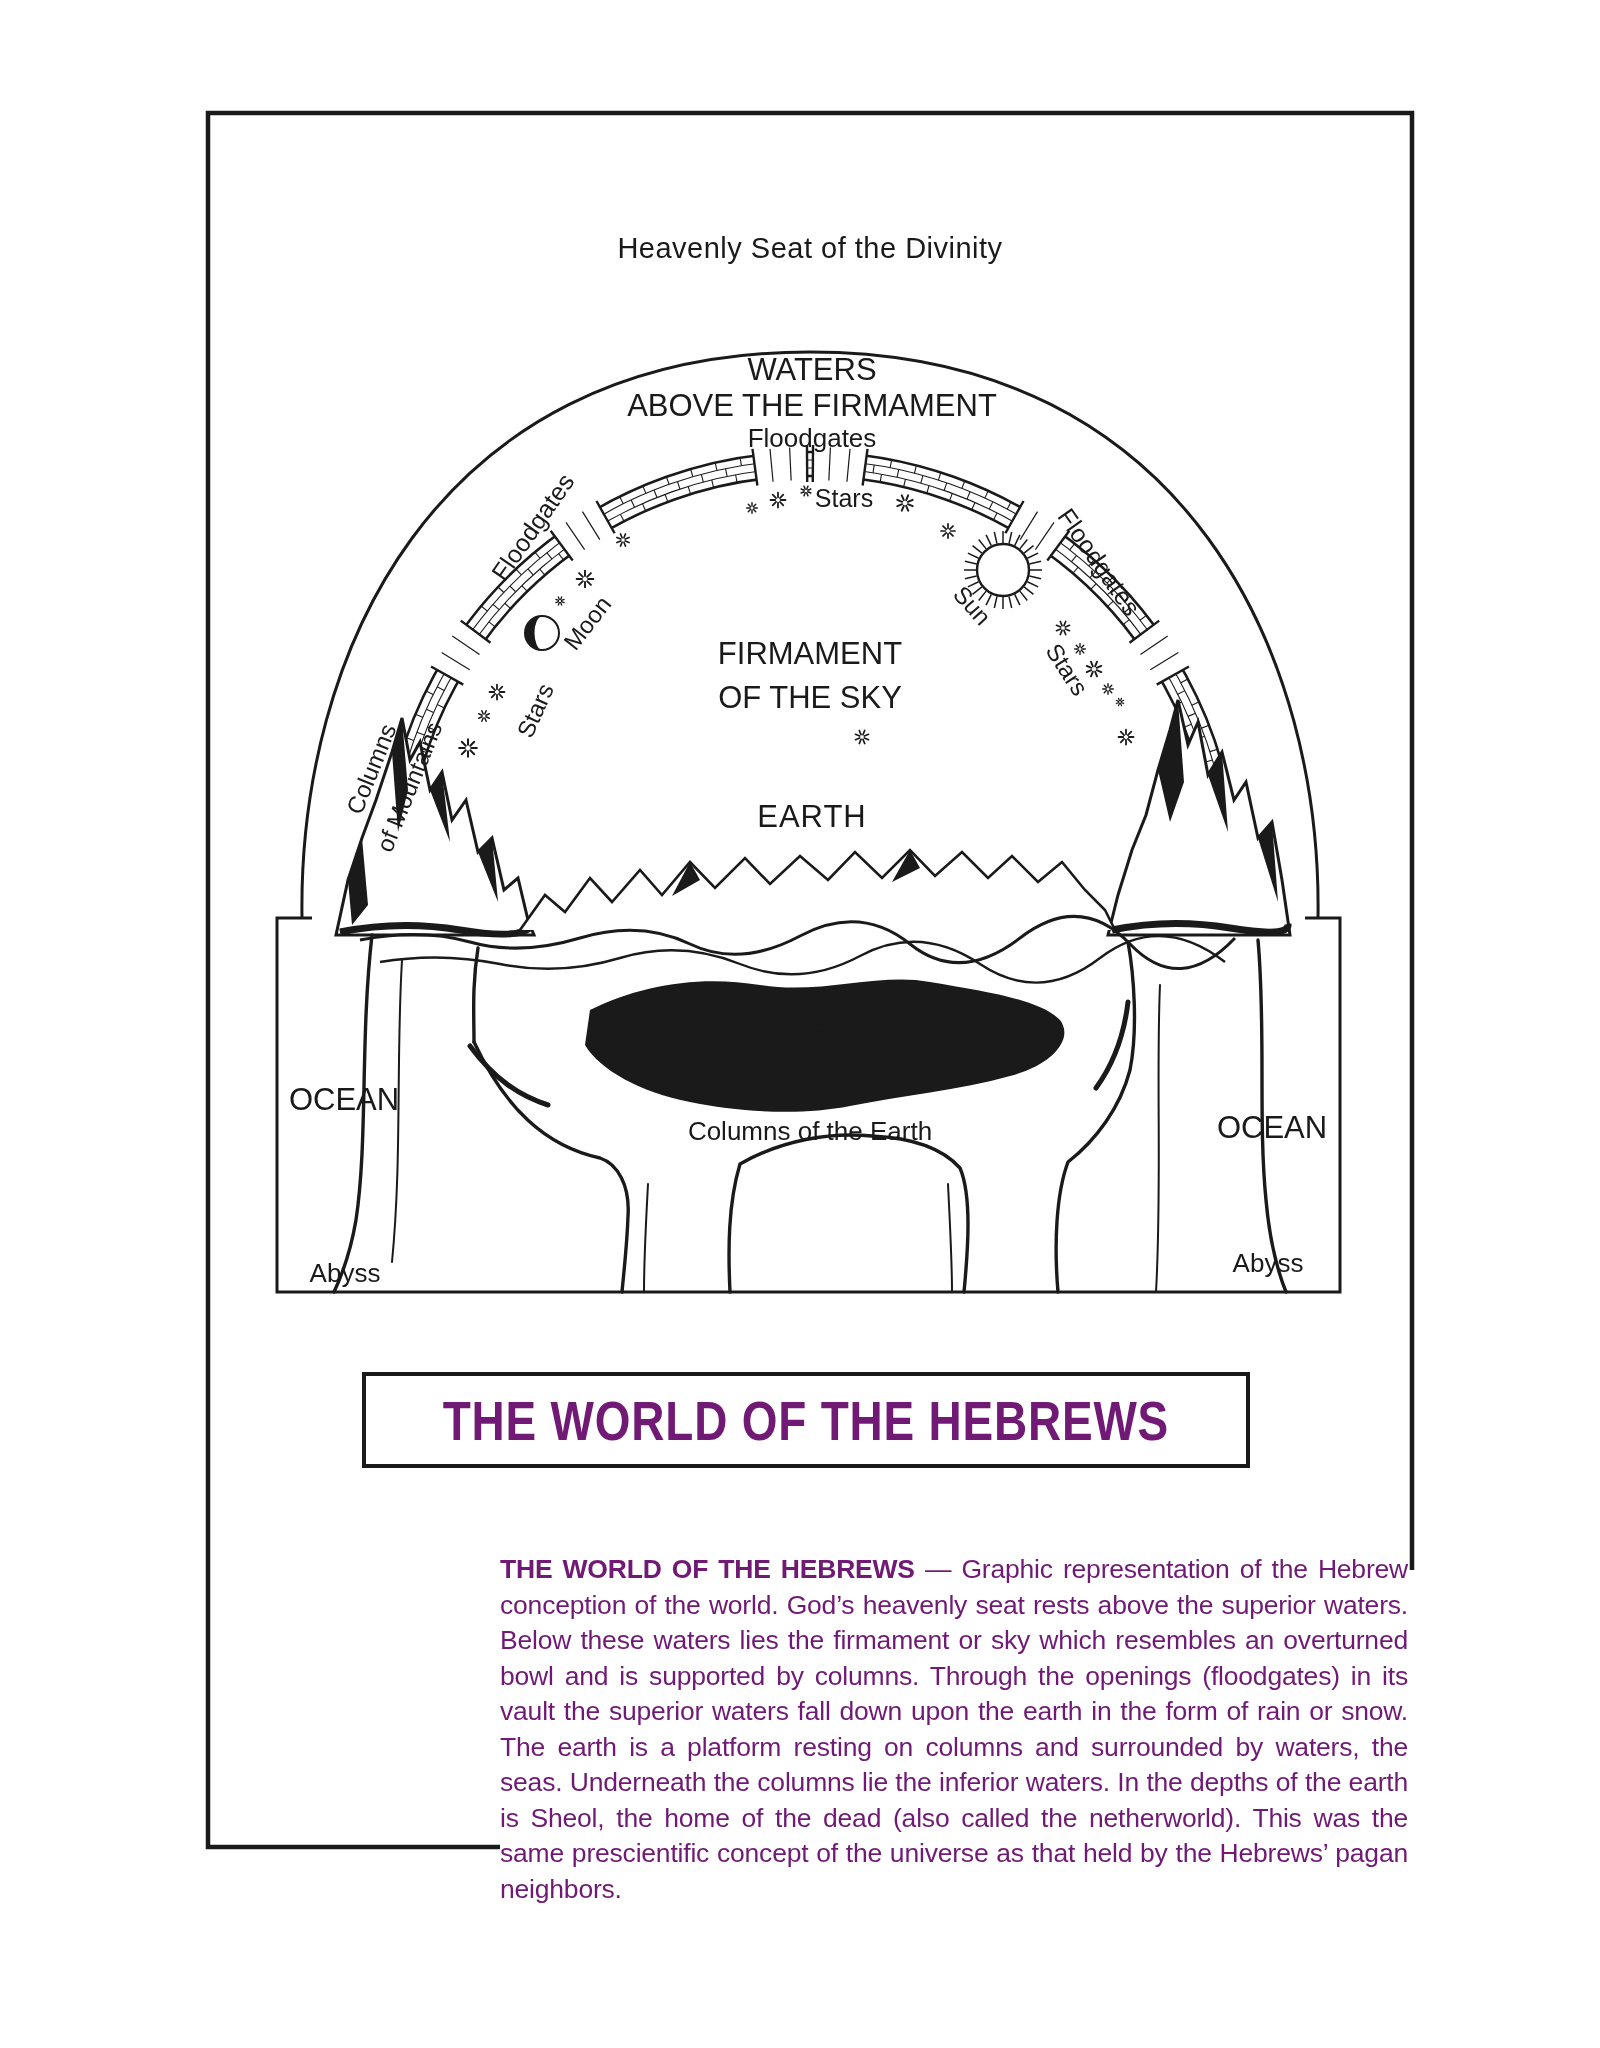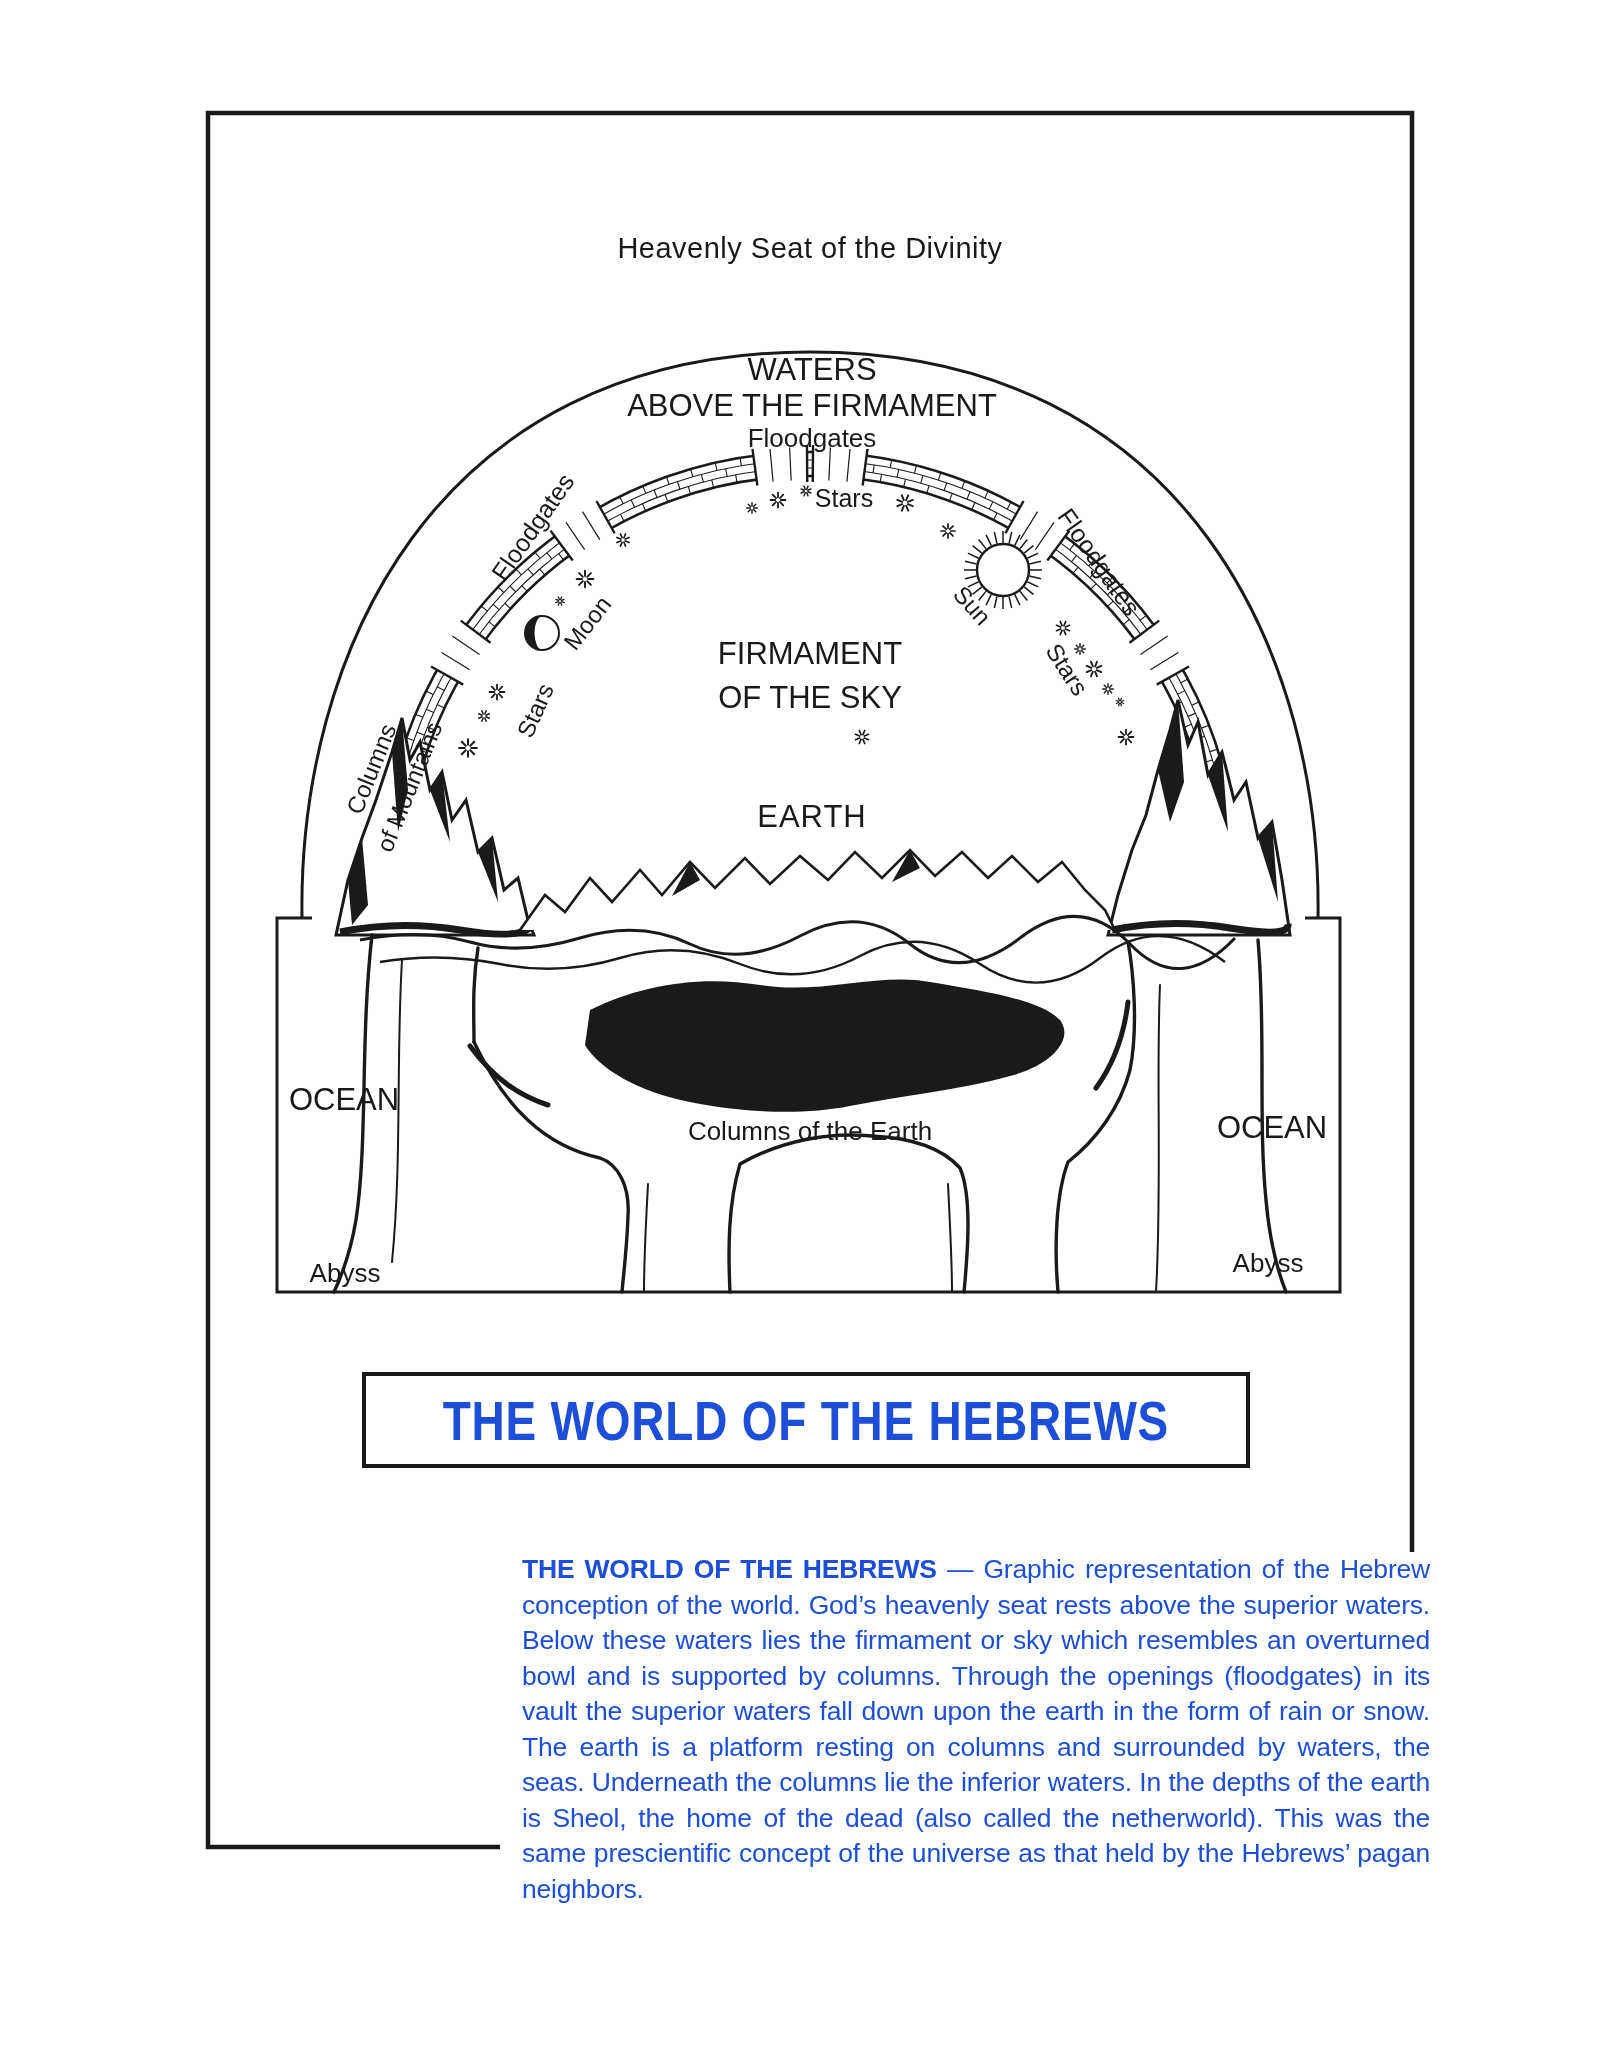--- a/index.html
+++ b/index.html
@@ -1,24 +1,24 @@
 <!DOCTYPE html>
 <html><head>
 <meta charset="utf-8">
 <style>
   html,body{margin:0;padding:0;background:#fff;}
   .page{position:relative;width:1600px;height:2048px;background:#fff;overflow:hidden;
-        font-family:"Liberation Sans",sans-serif;color:#1d4ed8;}
+        font-family:"Liberation Sans",sans-serif;color:#701a75;}
   svg text{font-family:"Liberation Sans",sans-serif;fill:#1a1a1a;}
   .banner{position:absolute;left:362px;top:1372px;width:888px;height:96px;
           border:4px solid #1a1a1a;box-sizing:border-box;
           display:flex;align-items:center;justify-content:center;background:#fff;}
   .banner span{display:inline-block;font-weight:bold;font-size:56px;letter-spacing:1px;
           transform:scaleX(0.82);transform-origin:center;white-space:nowrap;}
-  .caption{position:absolute;left:522px;top:1552px;width:908px;background:#fff;
+  .caption{position:absolute;left:500px;top:1552px;width:908px;background:#fff;
           font-size:26.5px;line-height:35.5px;text-align:justify;letter-spacing:-0.2px;}
   .caption b{font-weight:bold;}
 </style>
 </head>
 <body>
 
 <div class="page">
 
 <svg width="1600" height="2048" viewBox="0 0 1600 2048">
 

